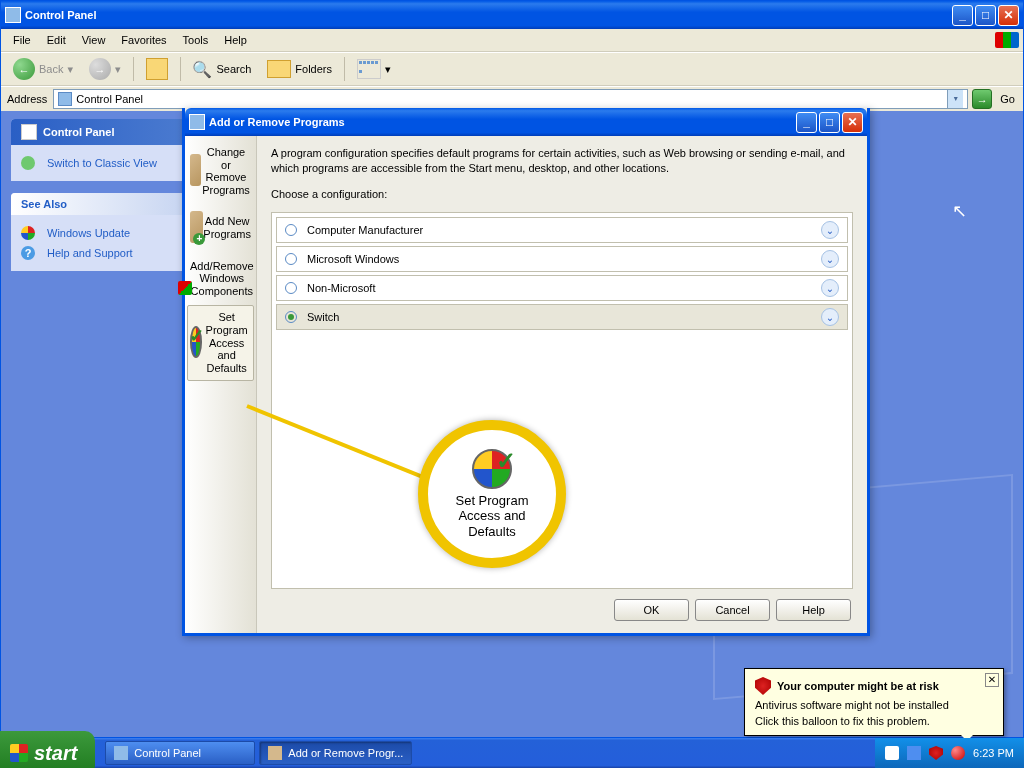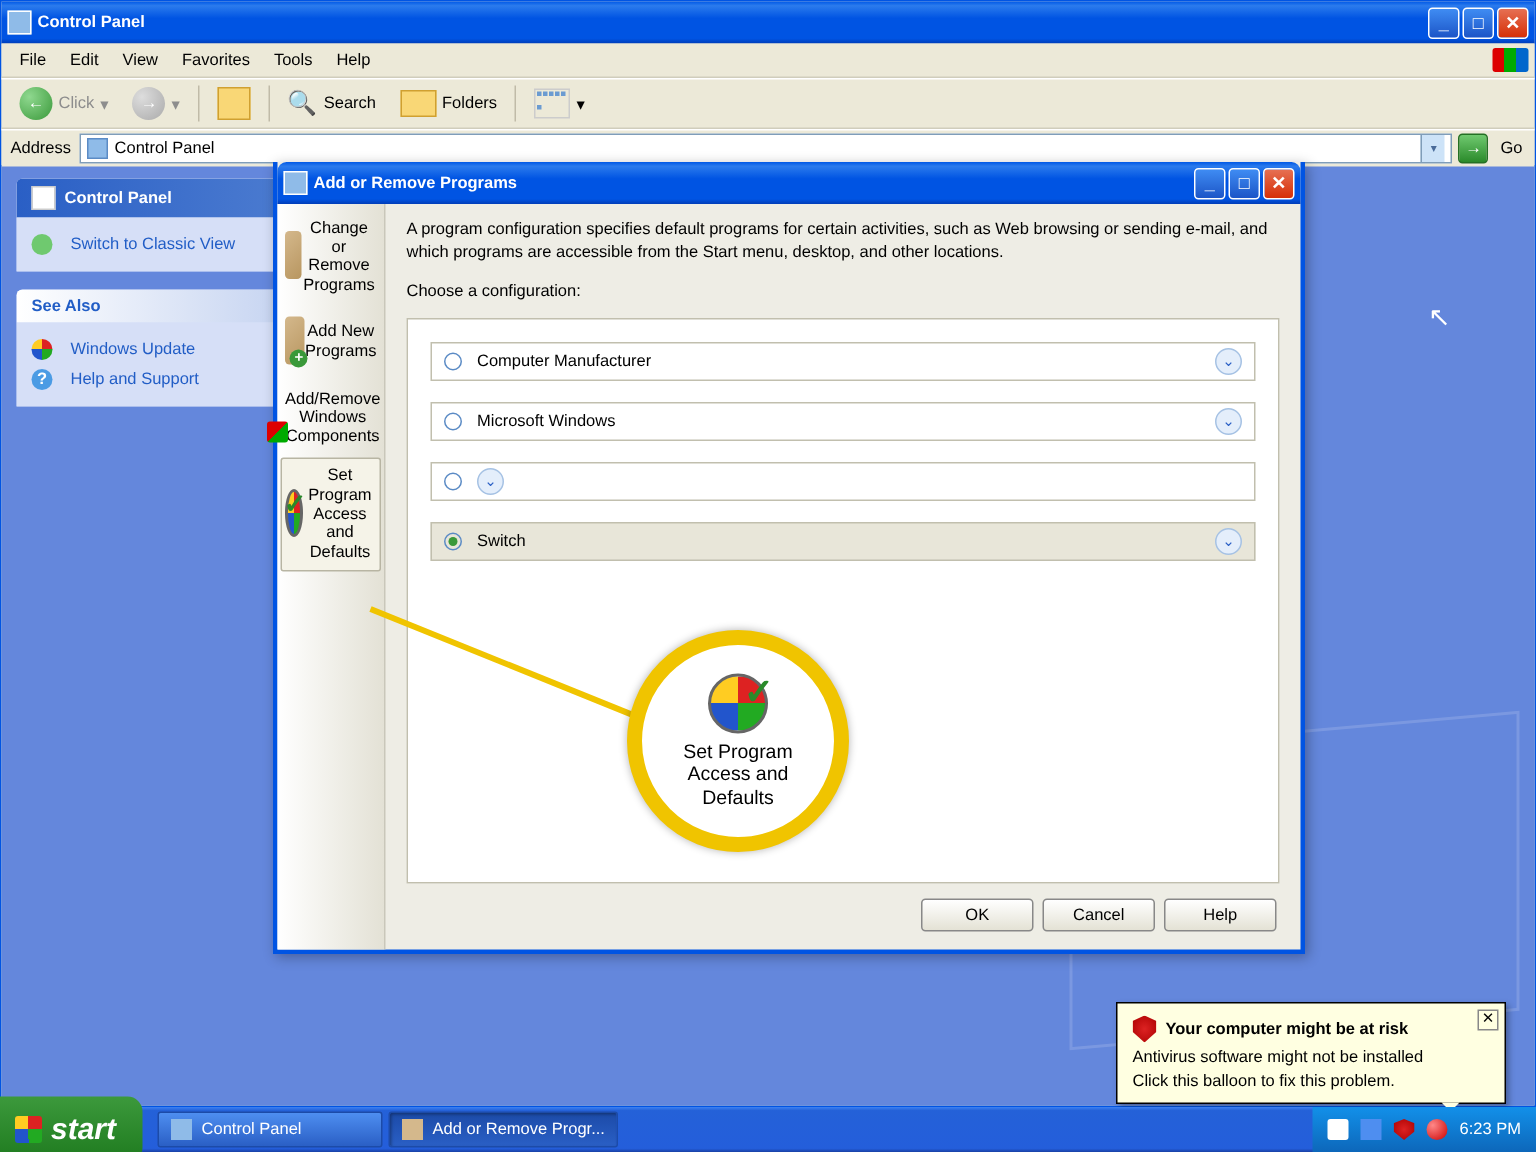--- a/index.html
+++ b/index.html
@@ -58,21 +58,21 @@
 .sb-icon { width: 32px; height: 32px; margin-bottom: 3px; position: relative; }
 .sb-icon.box { background: linear-gradient(135deg, #d4b88c, #b89660); border-radius: 3px; }
 .sb-icon.boxplus::after { content: "+"; position: absolute; right: -2px; bottom: -2px; width: 12px; height: 12px; background: #3a993a; color: white; border-radius: 50%; font-size: 10px; font-weight: bold; line-height: 12px; }
 .sb-icon.boxwin::after { content: ""; position: absolute; right: -2px; bottom: -2px; width: 14px; height: 14px; background: linear-gradient(135deg, #d00 50%, #0a0 50%); border-radius: 2px; }
 .sb-icon.flag4 { border-radius: 50%; background: conic-gradient(#d22 0 90deg, #2a2 90deg 180deg, #25c 180deg 270deg, #fc2 270deg 360deg); border: 2px solid #666; }
 .sb-icon.flag4::after { content: "✓"; position: absolute; right: -4px; top: -2px; color: #2a8a2a; font-size: 18px; font-weight: bold; }
 
 .dlg-main { flex: 1; padding: 10px 14px; display: flex; flex-direction: column; }
 .dlg-desc { line-height: 1.4; margin-bottom: 10px; }
 .cfg-list { border: 1px solid #c1bfae; background: white; flex: 1; padding: 1px; }
-.cfg-row { height: 26px; border: 1px solid #c1bfae; margin: 14px; display: flex; align-items: center; padding: 0 8px; background: #fff; }
+.cfg-row { height: 26px; border: 1px solid #c1bfae; margin: 3px; display: flex; align-items: center; padding: 0 8px; background: #fff; }
 .cfg-row.selected { background: #e8e6d9; }
 .cfg-radio { width: 12px; height: 12px; border: 1px solid #5b8bc5; border-radius: 50%; margin-right: 10px; display: flex; align-items: center; justify-content: center; }
 .cfg-radio.on::after { content: ""; width: 6px; height: 6px; background: #3a993a; border-radius: 50%; }
 .cfg-label { flex: 1; }
 .cfg-expand { width: 18px; height: 18px; border: 1px solid #a6c2e4; border-radius: 50%; background: #e4eefb; color: #2a5fc5; display: flex; align-items: center; justify-content: center; font-size: 10px; cursor: pointer; }
 .dlg-btns { display: flex; justify-content: flex-end; gap: 6px; padding: 10px 2px 2px; }
 .dlg-btn { width: 75px; height: 22px; background: linear-gradient(to bottom, #fff, #e4e2d5); border: 1px solid #888; border-radius: 3px; cursor: pointer; }
 
 
 .callout-line { position: absolute; top: 404px; left: 247px; width: 208px; height: 4px; background: #f0c400; transform: rotate(22deg); transform-origin: left center; z-index: 5; }
@@ -121,21 +121,21 @@
     <span>Edit</span>
     <span>View</span>
     <span>Favorites</span>
     <span>Tools</span>
     <span>Help</span>
     <div class="flag"></div>
   </div>
   <div class="toolbar">
     <div class="tb-btn disabled">
       <div class="tb-icon back">←</div>
-      <span>Click</span>
+      <span>Back</span>
       <span>▾</span>
     </div>
     <div class="tb-btn disabled">
       <div class="tb-icon fwd">→</div>
       <span>▾</span>
     </div>
     <div class="tb-sep"></div>
     <div class="tb-btn">
         <div class="tb-up"></div>
       </div>
@@ -243,20 +243,21 @@
           <span class="cfg-label">Computer Manufacturer</span>
           <div class="cfg-expand">⌄</div>
         </div>
         <div class="cfg-row">
           <div class="cfg-radio"></div>
           <span class="cfg-label">Microsoft Windows</span>
           <div class="cfg-expand">⌄</div>
         </div>
         <div class="cfg-row">
           <div class="cfg-radio"></div>
+          <span class="cfg-label">Non-Microsoft</span>
           <div class="cfg-expand">⌄</div>
         </div>
         <div class="cfg-row selected">
           <div class="cfg-radio on"></div>
           <span class="cfg-label">Switch</span>
           <div class="cfg-expand">⌄</div>
         </div>
       </div>
       <div class="dlg-btns">
         <button class="dlg-btn">OK</button>

